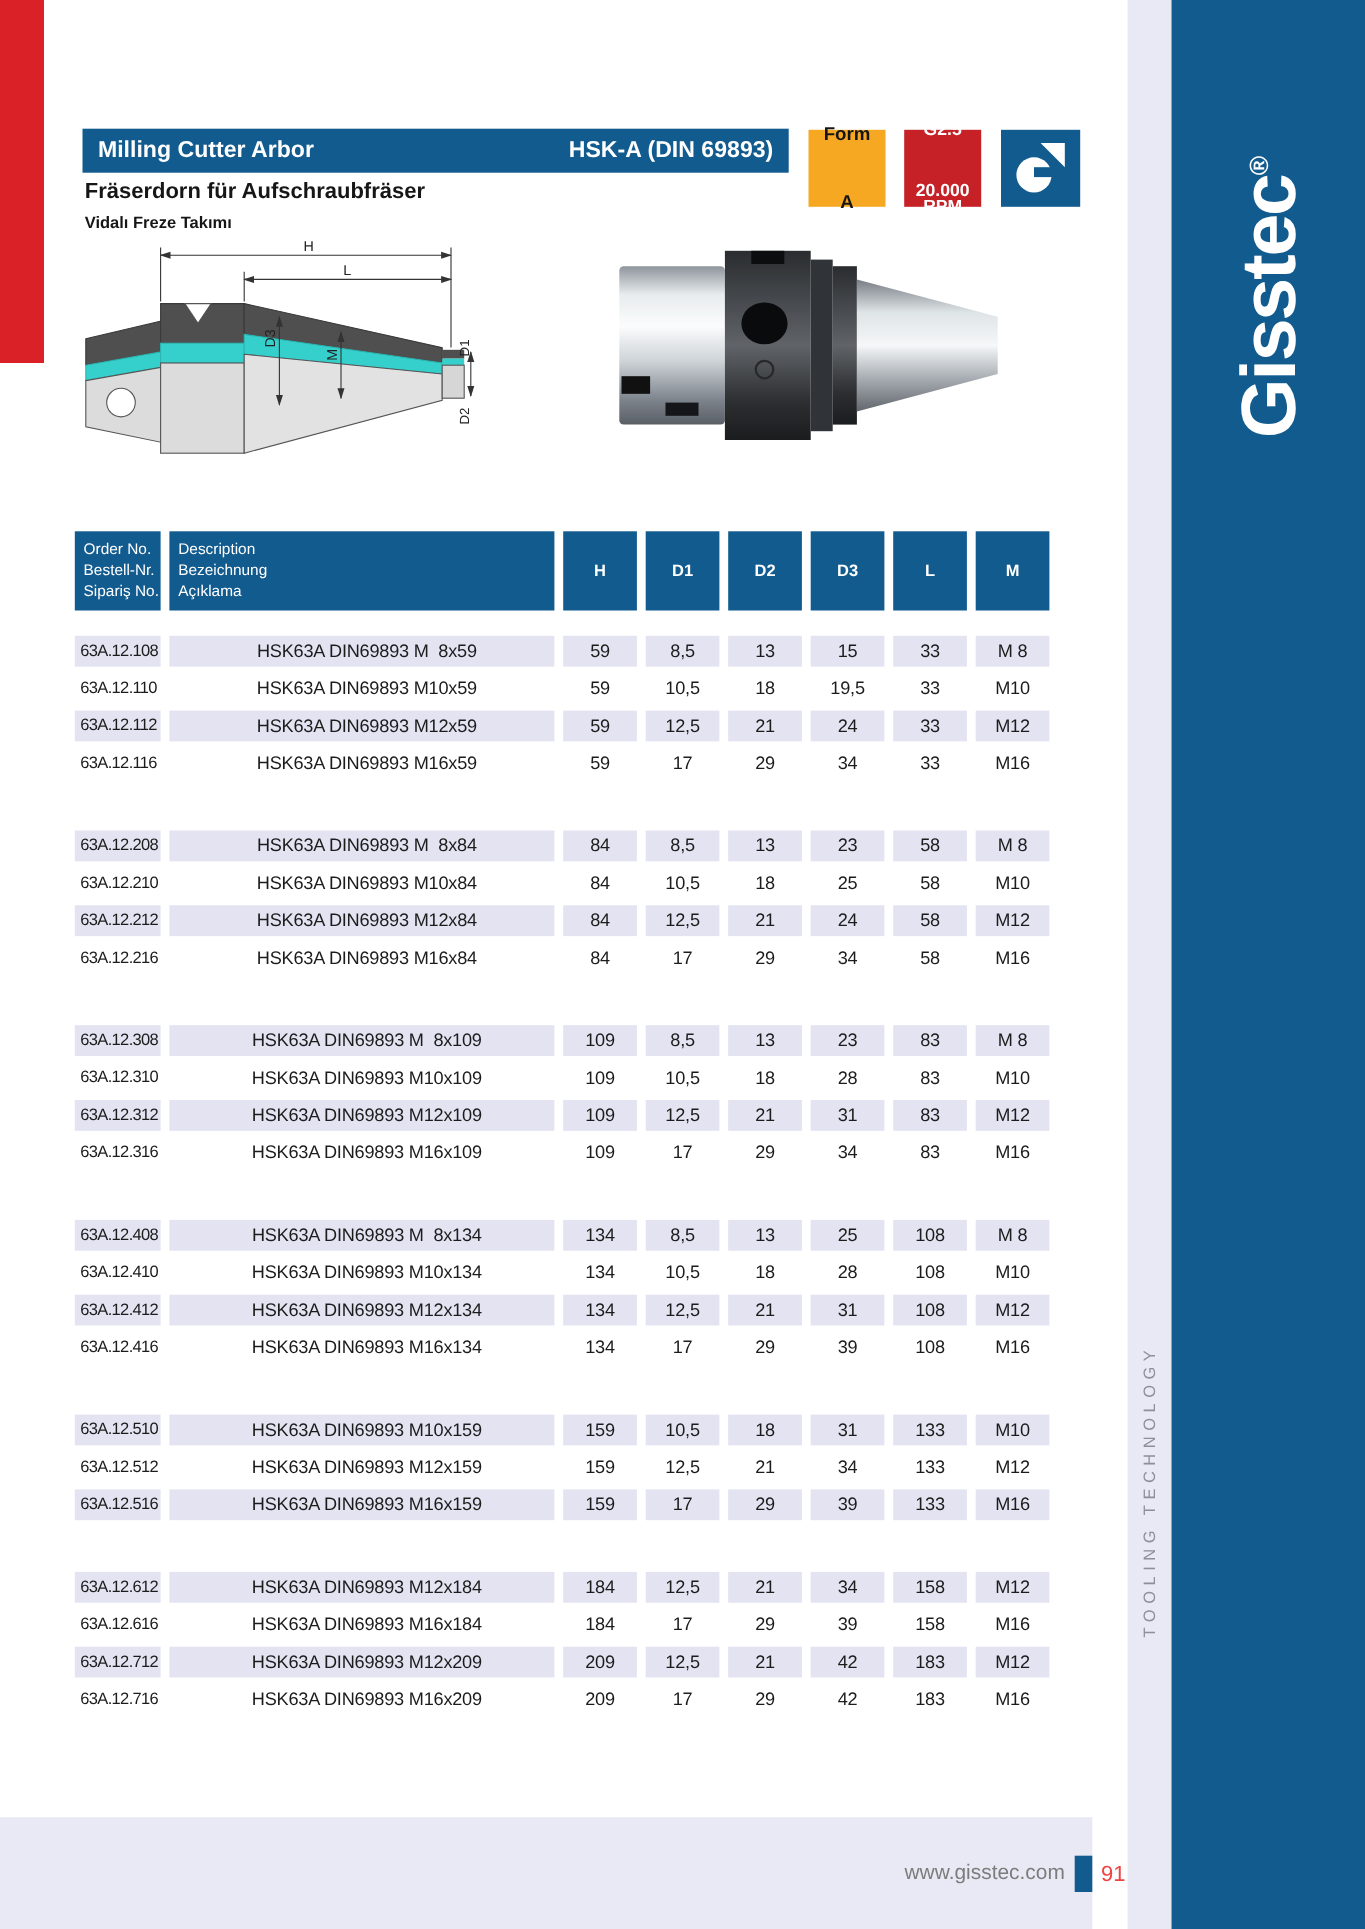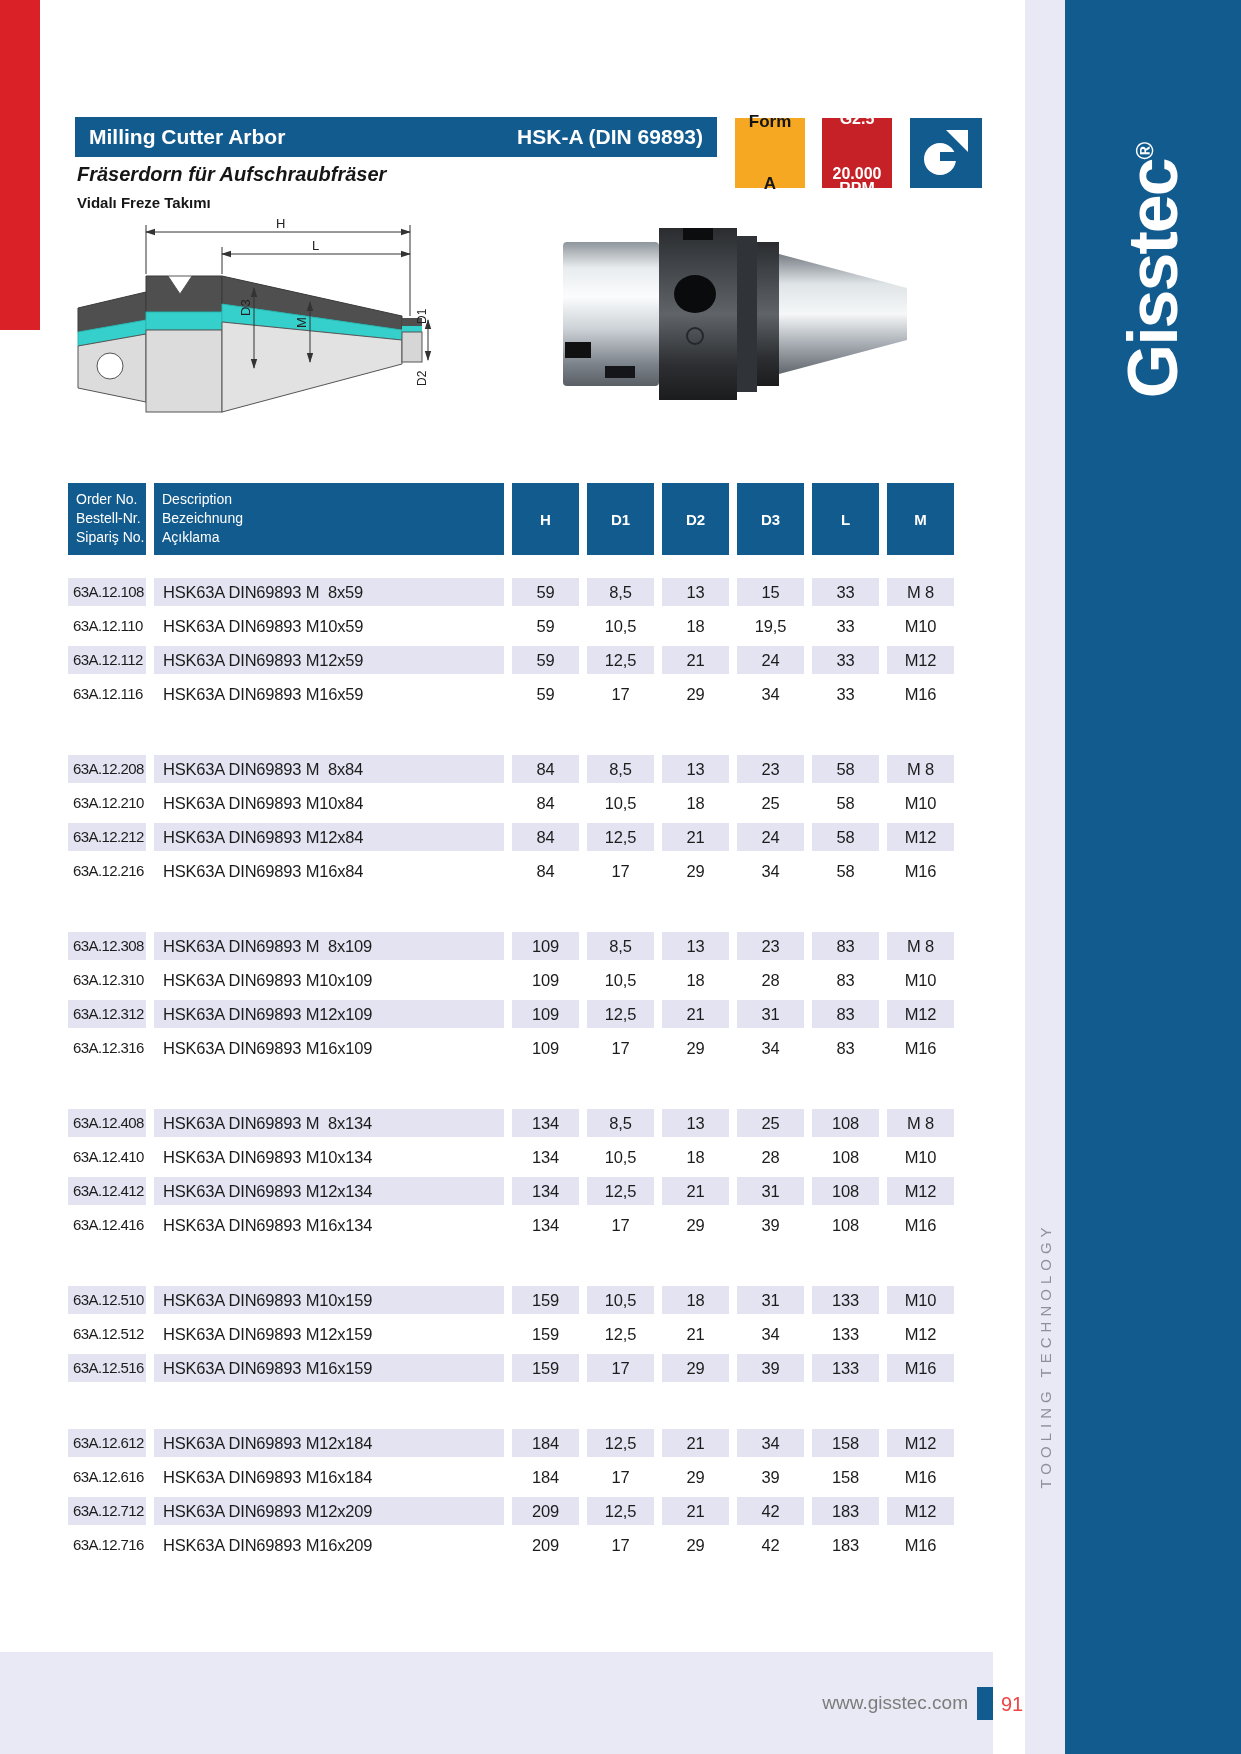--- a/index.html
+++ b/index.html
@@ -19,21 +19,21 @@
   .brand-text sup{font-size:24px;letter-spacing:0;}
   .tagline-wrap{position:absolute;left:1021px;top:1020px;width:48px;height:670px;
         display:flex;align-items:center;justify-content:center;}
   .tagline{transform:rotate(-90deg);white-space:nowrap;color:#8f8f99;font-size:15px;
         letter-spacing:5px;}
 
   
   .title-bar{position:absolute;left:75px;top:117px;width:642px;height:40px;background:#125b8e;
         color:#fff;display:flex;justify-content:space-between;align-items:center;
         padding:0 14px;box-sizing:border-box;font-weight:bold;font-size:21px;}
-  .subtitle-de{position:absolute;left:77px;top:163px;font-size:20px;font-weight:bold;color:#161616;font-style:italic;}
+  .subtitle-de{position:absolute;left:77px;top:163px;font-size:20px;font-weight:bold;color:#161616;}
   .subtitle-tr{position:absolute;left:77px;top:194px;font-size:15px;font-weight:bold;color:#161616;}
 
   .badge{position:absolute;top:118px;width:70px;height:70px;display:flex;flex-direction:column;
         align-items:center;justify-content:center;font-weight:bold;text-align:center;gap:40px;}
   .badge-form{left:735px;background:#f7a823;color:#151515;font-size:17px;line-height:22px;}
   .badge-speed{left:822px;background:#c52127;color:#fff;font-size:16px;line-height:15px;}
   .badge-logo{left:910px;width:72px;background:#125b8e;}
 
   
   .drawing{position:absolute;left:58px;top:216px;}
@@ -44,21 +44,21 @@
   .thead{position:absolute;left:68px;top:483px;width:816px;}
   .th{background:#125b8e;color:#fff;height:72px;box-sizing:border-box;}
   .th-order,.th-desc{font-size:14px;line-height:19px;padding:7px 0 0 8px;}
   .th-num{display:flex;align-items:center;justify-content:center;font-size:15px;font-weight:bold;}
   .tbody{position:absolute;left:68px;top:566px;width:886px;}
   .row-group{row-gap:6px;margin-top:47px;}
   .row-group:first-child{margin-top:12px;}
   .row{display:contents;}
   .cell{height:28px;line-height:28px;font-size:16.5px;letter-spacing:-0.2px;}
   .cell-order{padding-left:5px;font-size:15px;letter-spacing:-0.6px;}
-  .cell-desc{padding-left:9px;white-space:pre;}
+  .cell-desc{padding-left:9px;white-space:pre;text-align:center;}
   .cell-num{text-align:center;}
   .shaded{background:#e3e3f2;}
 
   
   .footer-band{position:absolute;left:0;top:1652px;width:993px;height:102px;background:#e9e9f5;}
   .footer-site{position:absolute;left:700px;top:1692px;width:268px;text-align:right;
         font-size:19px;color:#7c7c7c;text-decoration:none;}
   .footer-square{position:absolute;left:977px;top:1687px;width:16px;height:33px;background:#125b8e;}
   .footer-page{position:absolute;left:1001px;top:1693px;font-size:20px;color:#ef4444;}
 </style>

